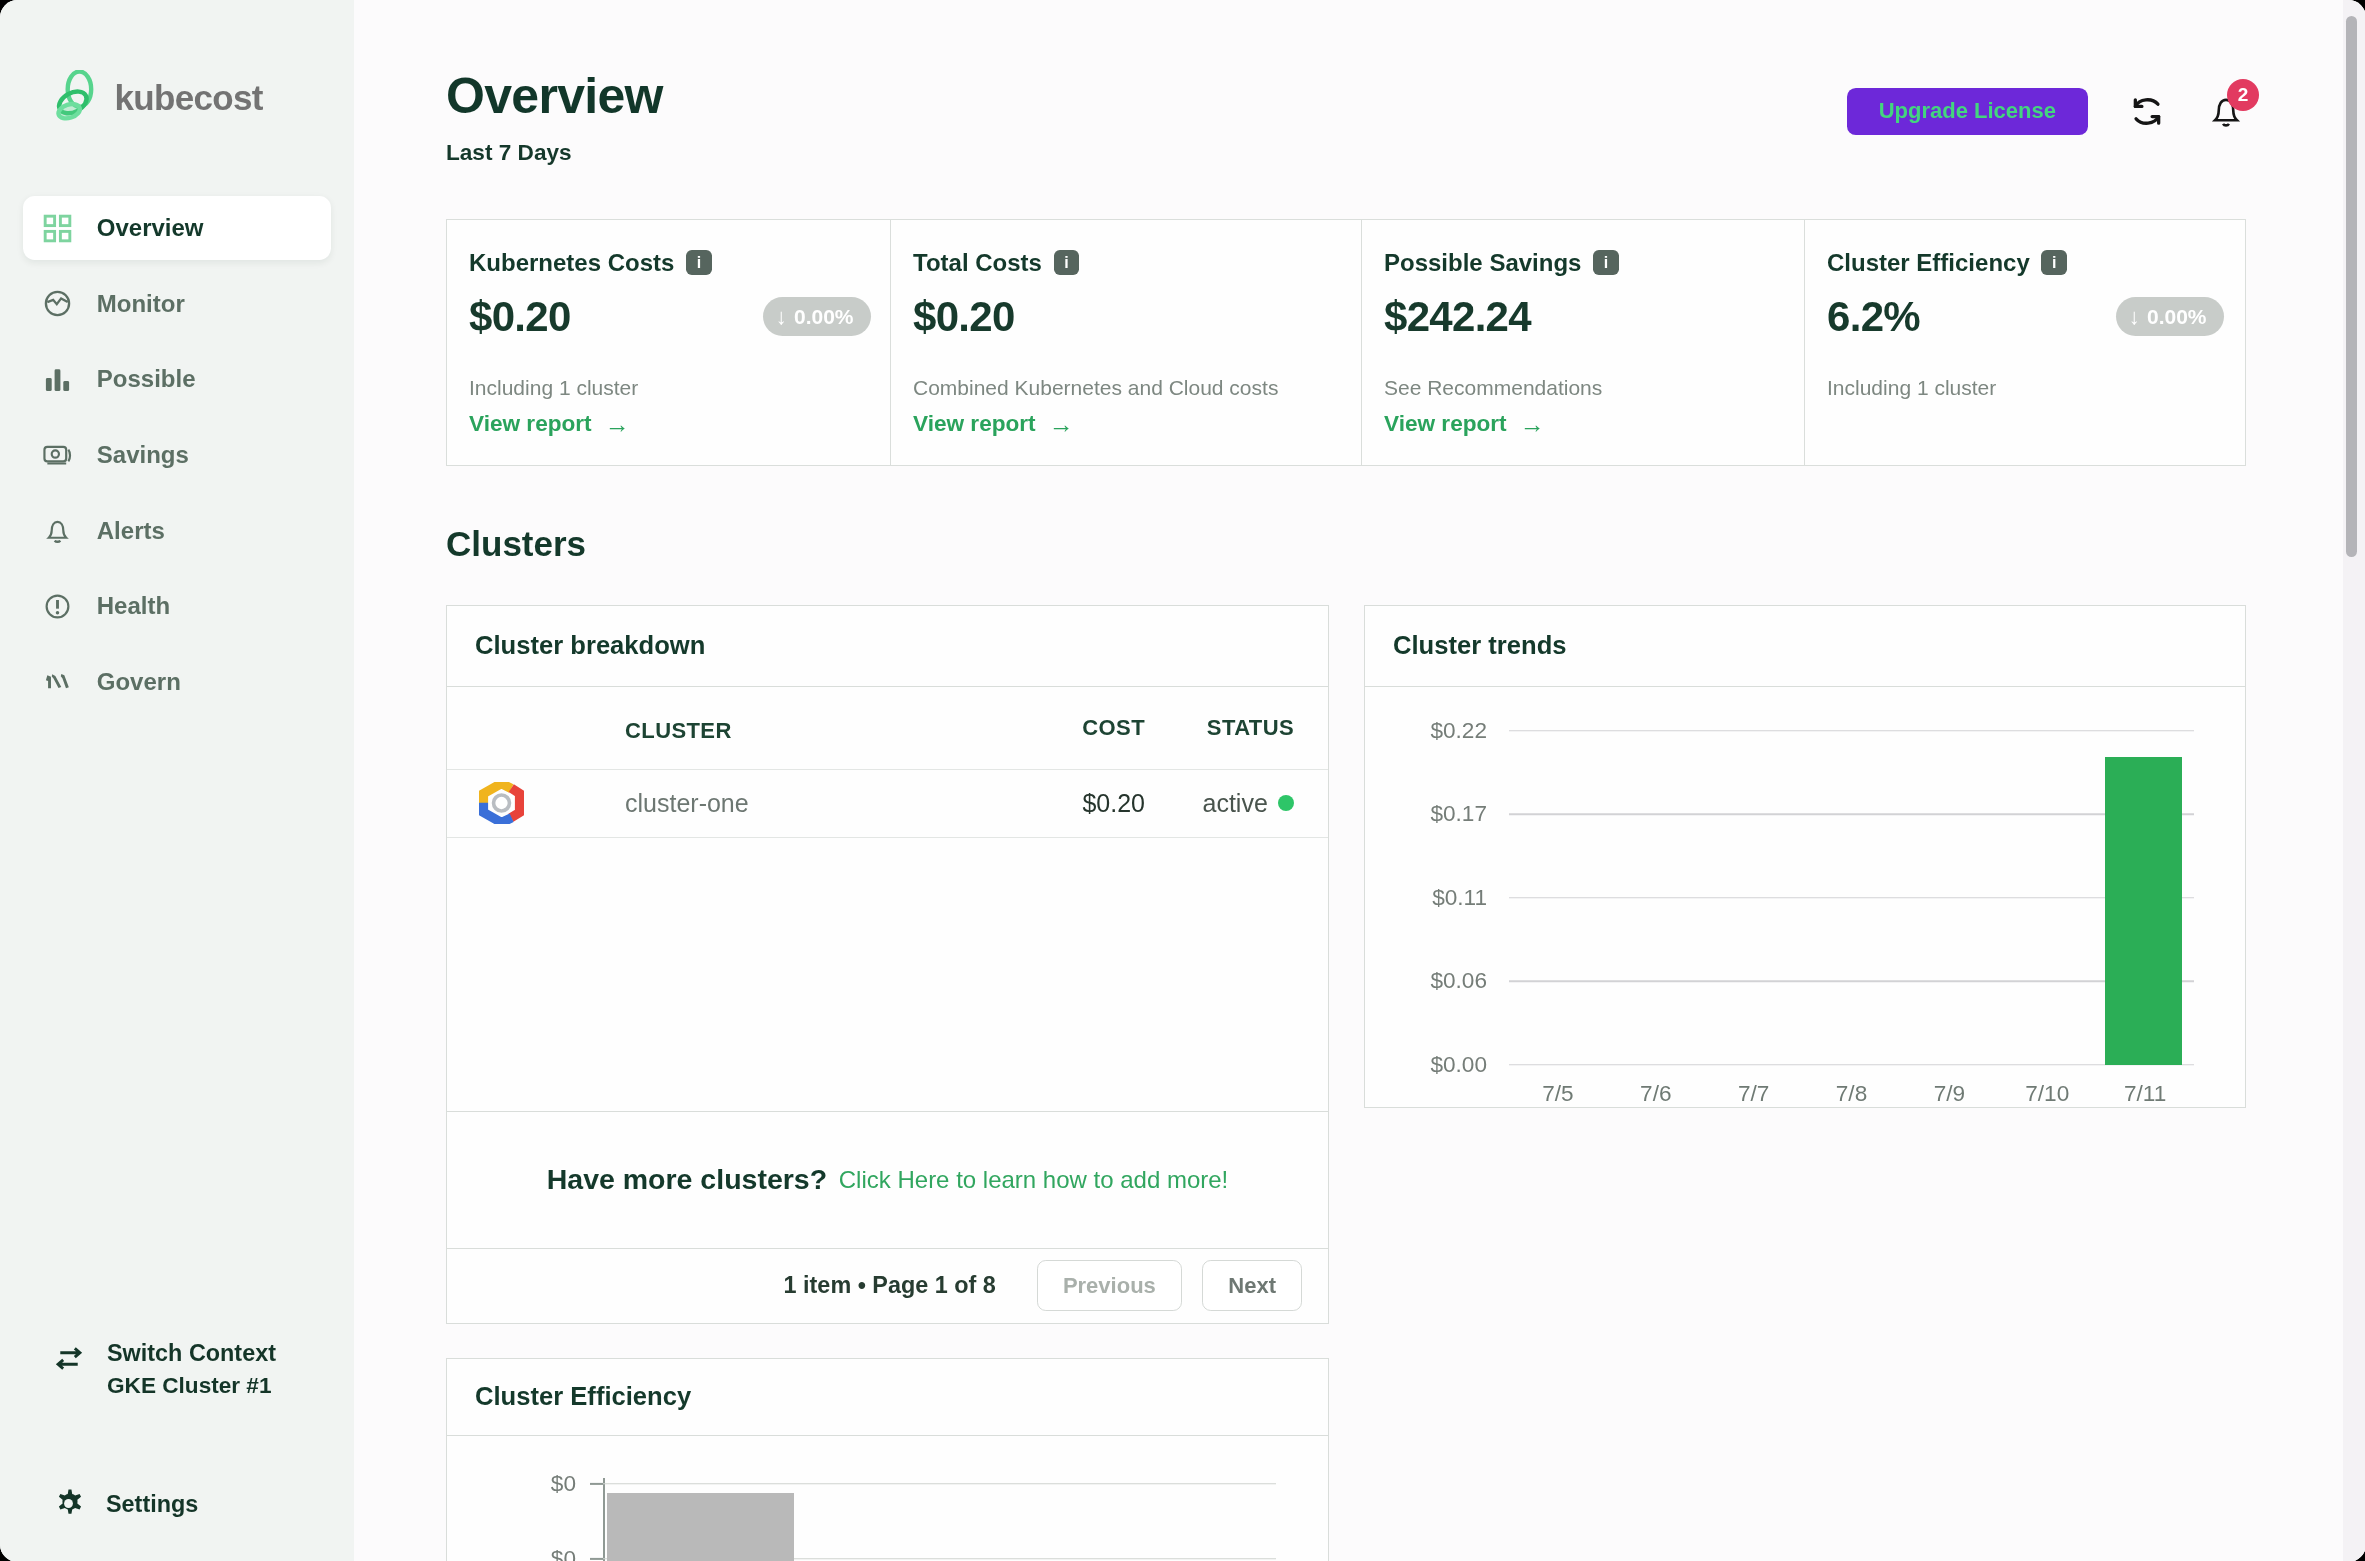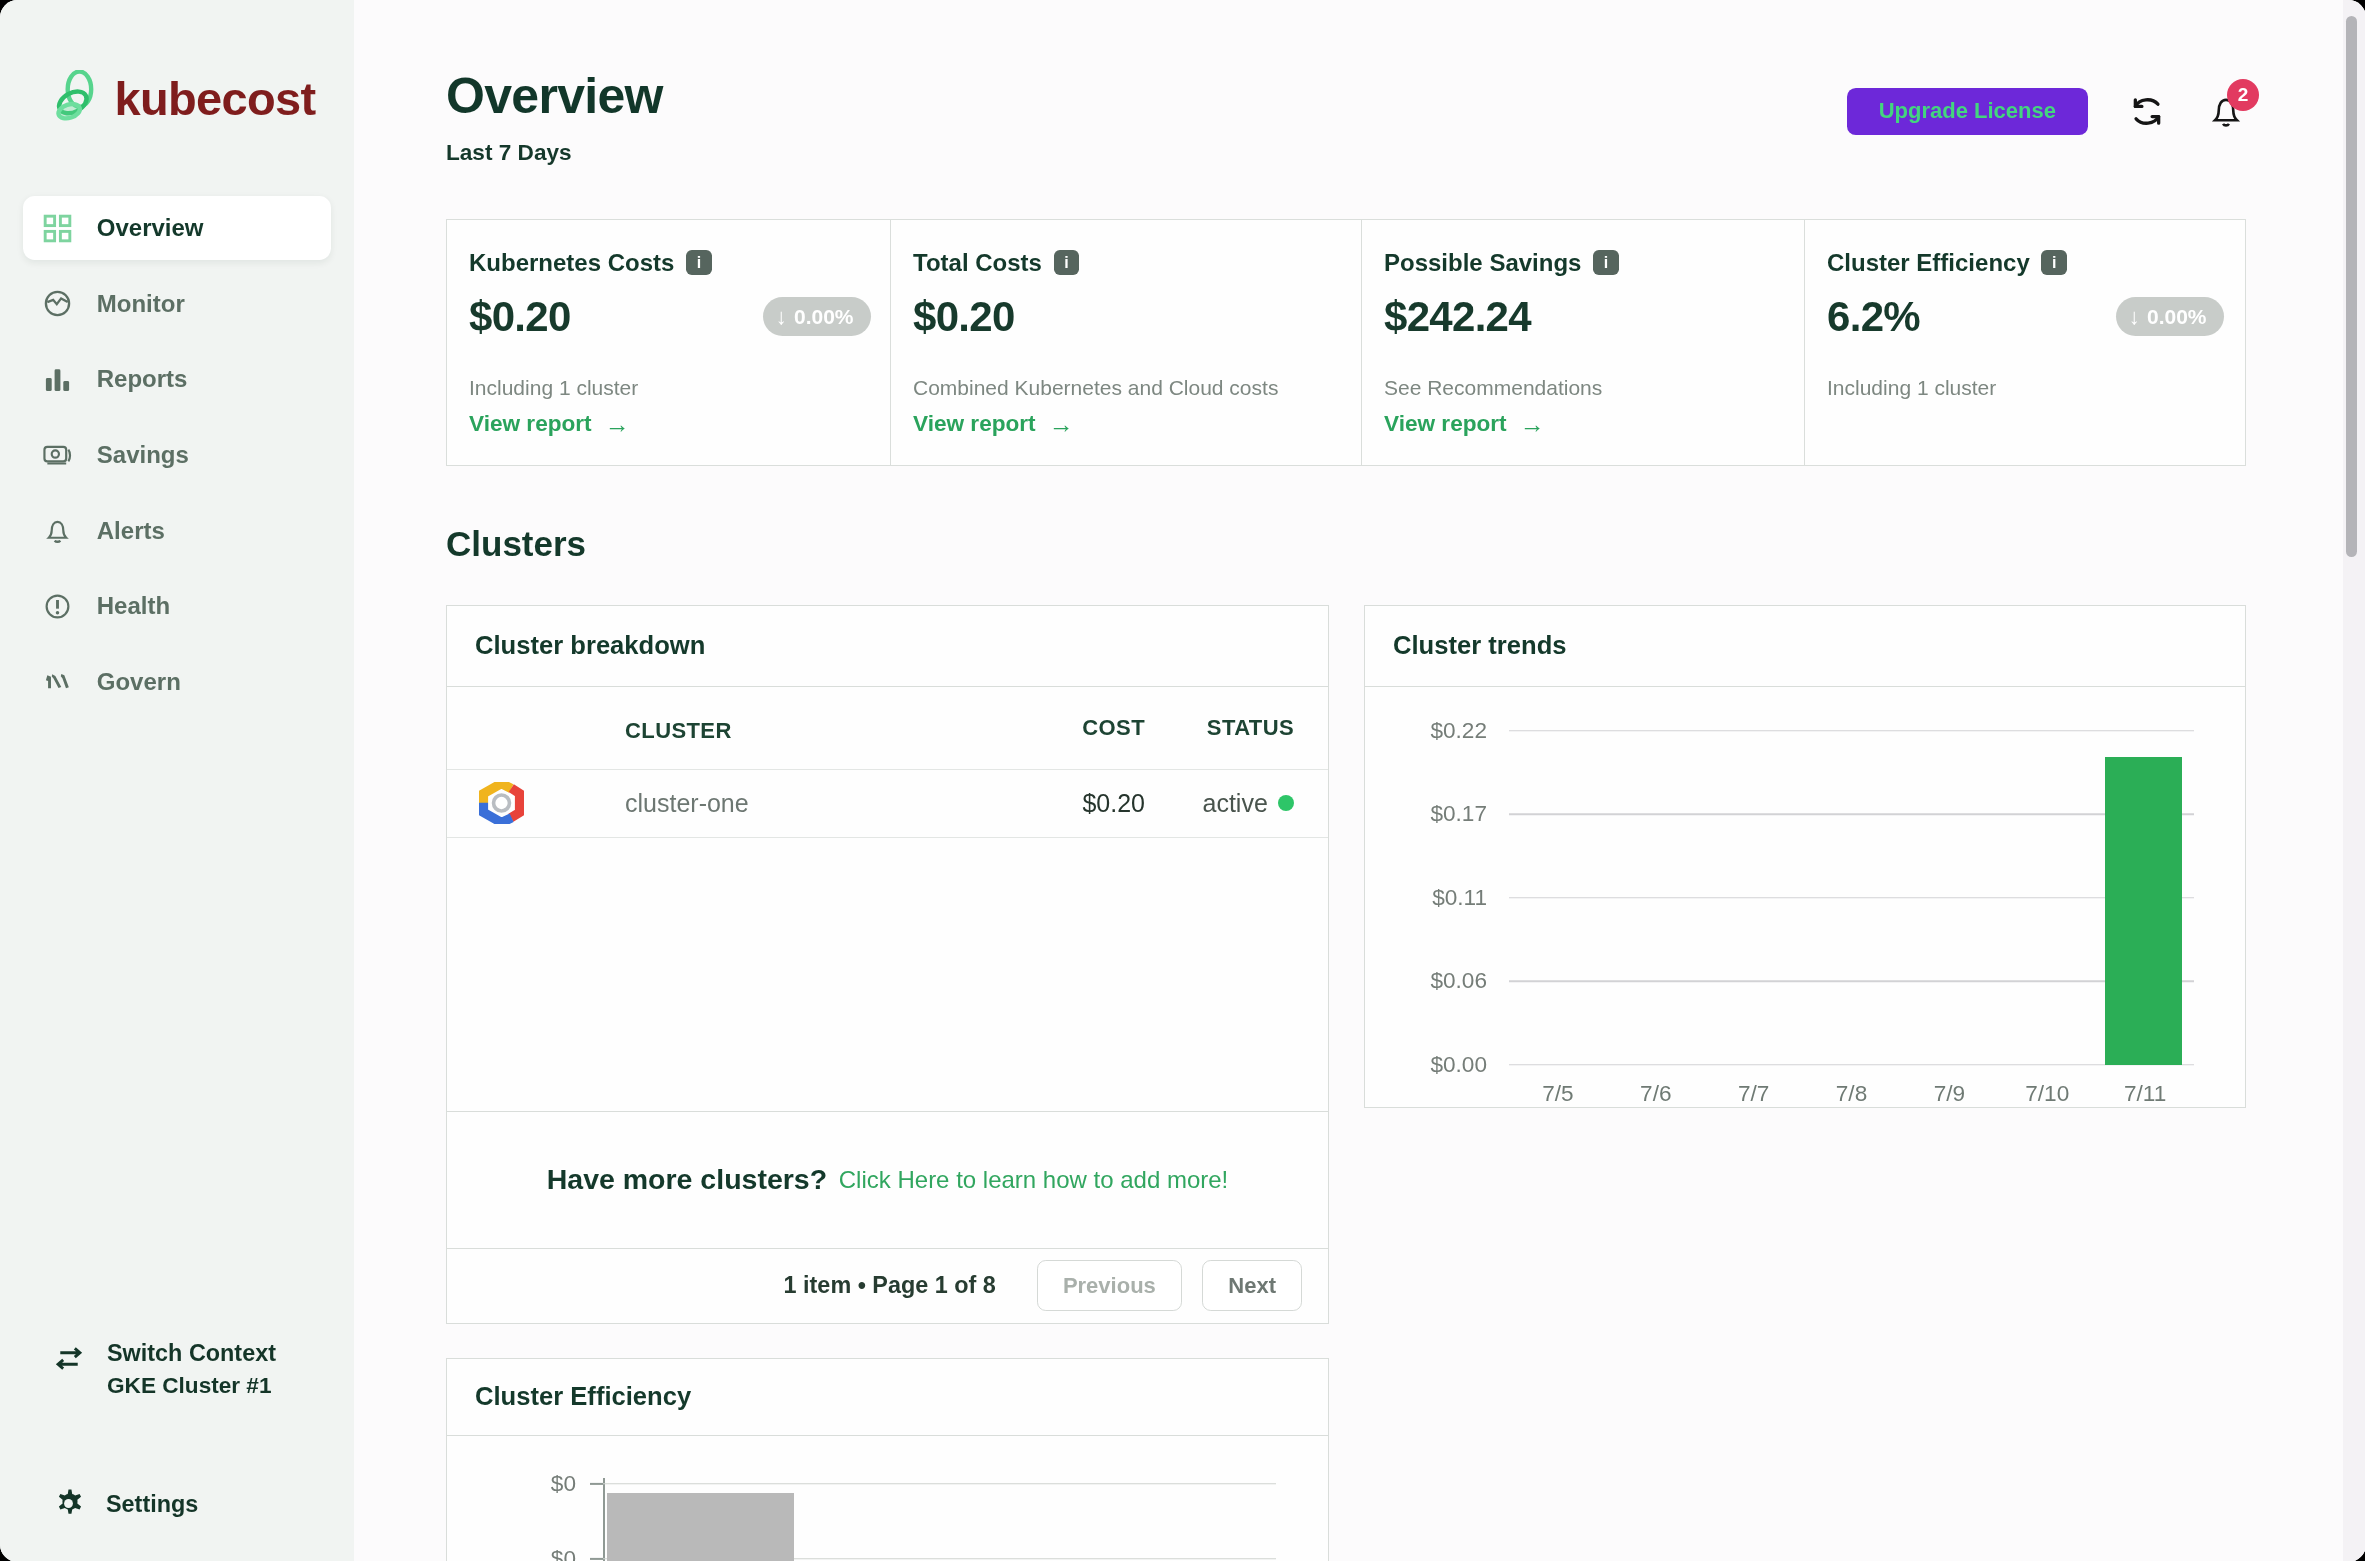--- a/index.html
+++ b/index.html
@@ -6,21 +6,21 @@
   html,body { width:2366px; height:1562px; background:#000; overflow:hidden;
               font-family:"Liberation Sans", sans-serif; }
   .app { position:relative; width:2366px; height:1562px; border-radius:17.5px;
          overflow:hidden; background:#fcfbfc; display:flex; }
 
   
   .sidebar { width:354px; flex:0 0 354px; background:#f1f4f2; display:flex;
              flex-direction:column; padding:70px 0 41px 0; }
   .logo-row { display:flex; align-items:center; gap:14.6px; padding-left:53px; margin-bottom:70px; }
   .logo-mark { width:47px; height:56px; }
-  .logo-text { font-size:47px; font-weight:700; color:#7f1d1d; letter-spacing:-0.7px; }
+  .logo-text { font-size:35px; font-weight:700; color:#737373; letter-spacing:-0.7px; }
   .nav { display:flex; flex-direction:column; gap:11.7px; padding:0 23.4px; }
   .nav-item { display:flex; align-items:center; gap:23.4px; height:64px; border-radius:11.7px;
               padding-left:19px; cursor:pointer; }
   .nav-item .nav-label { font-size:24px; font-weight:700; color:#5c6f64; }
   .nav-item.active { background:#ffffff; box-shadow:0 2.2px 7.3px rgba(20,40,30,.07); }
   .nav-item.active .nav-label { color:#14392b; }
   .nav-icon { width:31px; height:31px; flex:0 0 31px; display:flex; align-items:center; justify-content:center; }
   .sidebar-bottom { margin-top:auto; padding-left:53px; display:flex; flex-direction:column; gap:0; }
   .switch-ctx { display:flex; gap:22px; align-items:flex-start; margin-bottom:86px; cursor:pointer; }
   .switch-title { font-size:23.4px; font-weight:700; color:#143528; line-height:34px; }
@@ -166,21 +166,21 @@
         <span class="nav-label">Monitor</span>
       </div>
       <div class="nav-item">
         <span class="nav-icon">
           <svg width="29" height="29" viewBox="0 0 40 40" fill="#5c6f64">
             <rect x="4" y="18" width="8" height="18" rx="2"></rect>
             <rect x="16" y="6" width="8" height="30" rx="2"></rect>
             <rect x="28" y="22" width="8" height="14" rx="2"></rect>
           </svg>
         </span>
-        <span class="nav-label">Reports</span>
+        <span class="nav-label">Possible</span>
       </div>
       <div class="nav-item">
         <span class="nav-icon">
           <svg width="31" height="29" viewBox="0 0 42 40" fill="none" stroke="#5c6f64" stroke-width="3">
             <rect x="3" y="8" width="30" height="20" rx="4"></rect>
             <circle cx="18" cy="18" r="5"></circle>
             <path d="M36 12 c3 4 3 12 0 16 M33 31 h-26"></path>
           </svg>
         </span>
         <span class="nav-label">Savings</span>

